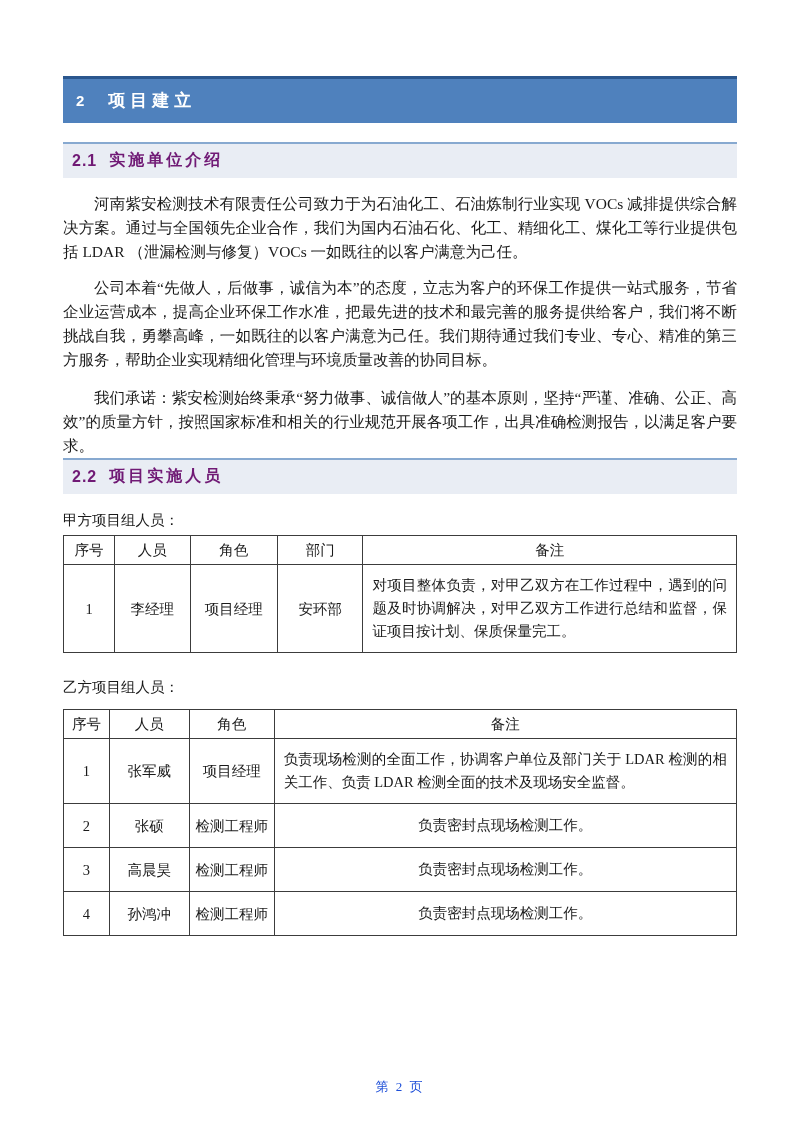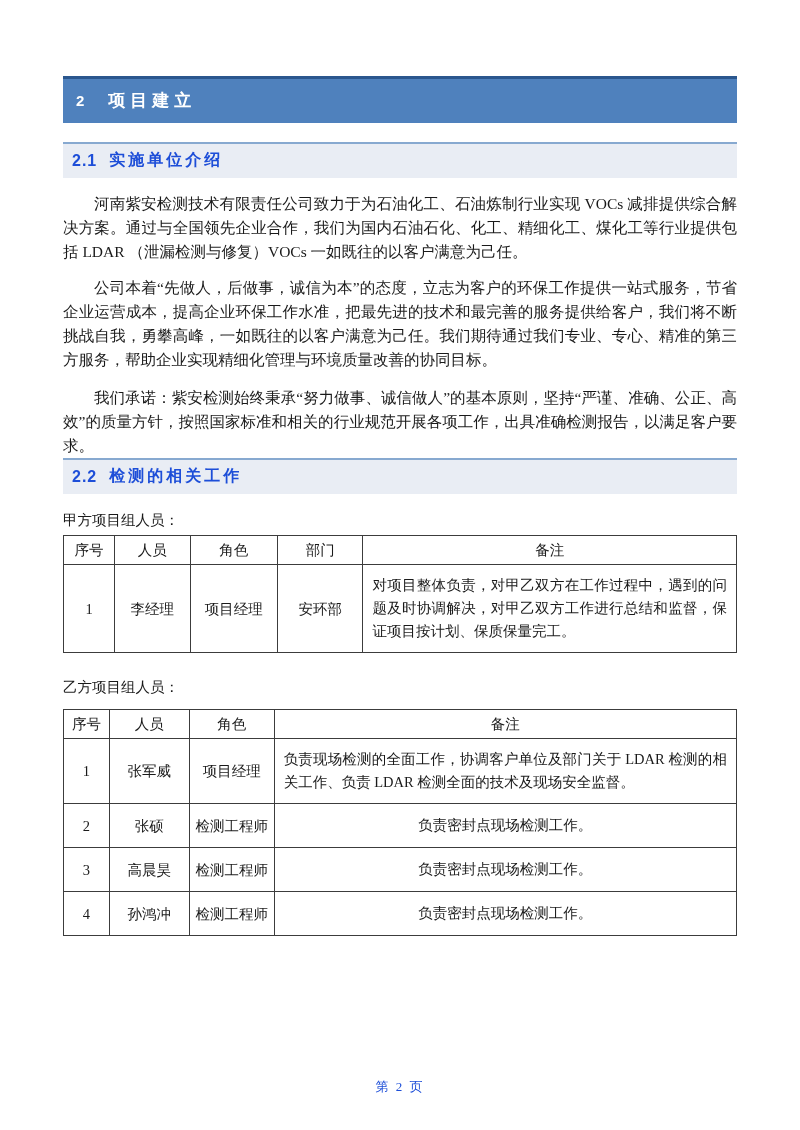--- a/index.html
+++ b/index.html
@@ -27,21 +27,21 @@
   .heading-bar .title { letter-spacing:5px; font-size:17px; }
 
   
   .section-bar {
     background:#e9edf4;
     border-top:2px solid #87a9d0;
     padding:6px 0 7px 9px;
     font-family:"Liberation Sans","DejaVu Sans",sans-serif;
     font-weight:bold;
     font-size:16px;
-    color:#1d4ed8;
+    color:#701a75;
     display:flex; align-items:center;
   }
   .section-bar .num { margin-right:12px; letter-spacing:1px; }
   .section-bar .title { letter-spacing:3px;font-family:Liberation Mono, monospace; }
   .sec21 { margin-top:19px; }
   .sec22 { margin-top:0; }
 
   
   .para {
     font-size:15.5px;
@@ -110,21 +110,21 @@
       <span class="num">2.1</span>
       <span class="title">实施单位介绍</span>
     </div>
 
     <p class="para first">河南紫安检测技术有限责任公司致力于为石油化工、石油炼制行业实现 VOCs 减排提供综合解决方案。通过与全国领先企业合作，我们为国内石油石化、化工、精细化工、煤化工等行业提供包括 LDAR （泄漏检测与修复）VOCs 一如既往的以客户满意为己任。</p>
     <p class="para">公司本着“先做人，后做事，诚信为本”的态度，立志为客户的环保工作提供一站式服务，节省企业运营成本，提高企业环保工作水准，把最先进的技术和最完善的服务提供给客户，我们将不断挑战自我，勇攀高峰，一如既往的以客户满意为己任。我们期待通过我们专业、专心、精准的第三方服务，帮助企业实现精细化管理与环境质量改善的协同目标。</p>
     <p class="para p4">我们承诺：紫安检测始终秉承“努力做事、诚信做人”的基本原则，坚持“严谨、准确、公正、高效”的质量方针，按照国家标准和相关的行业规范开展各项工作，出具准确检测报告，以满足客户要求。</p>
 
     <div class="section-bar sec22">
       <span class="num">2.2</span>
-      <span class="title">检测的相关工作</span>
+      <span class="title">项目实施人员</span>
     </div>
 
     <div class="table-label label-a">甲方项目组人员：</div>
 
     <table class="tbl-a">
       <colgroup>
         <col style="width:7.6%">
           <col style="width:11.2%">
           <col style="width:13%">
           <col style="width:12.7%">

